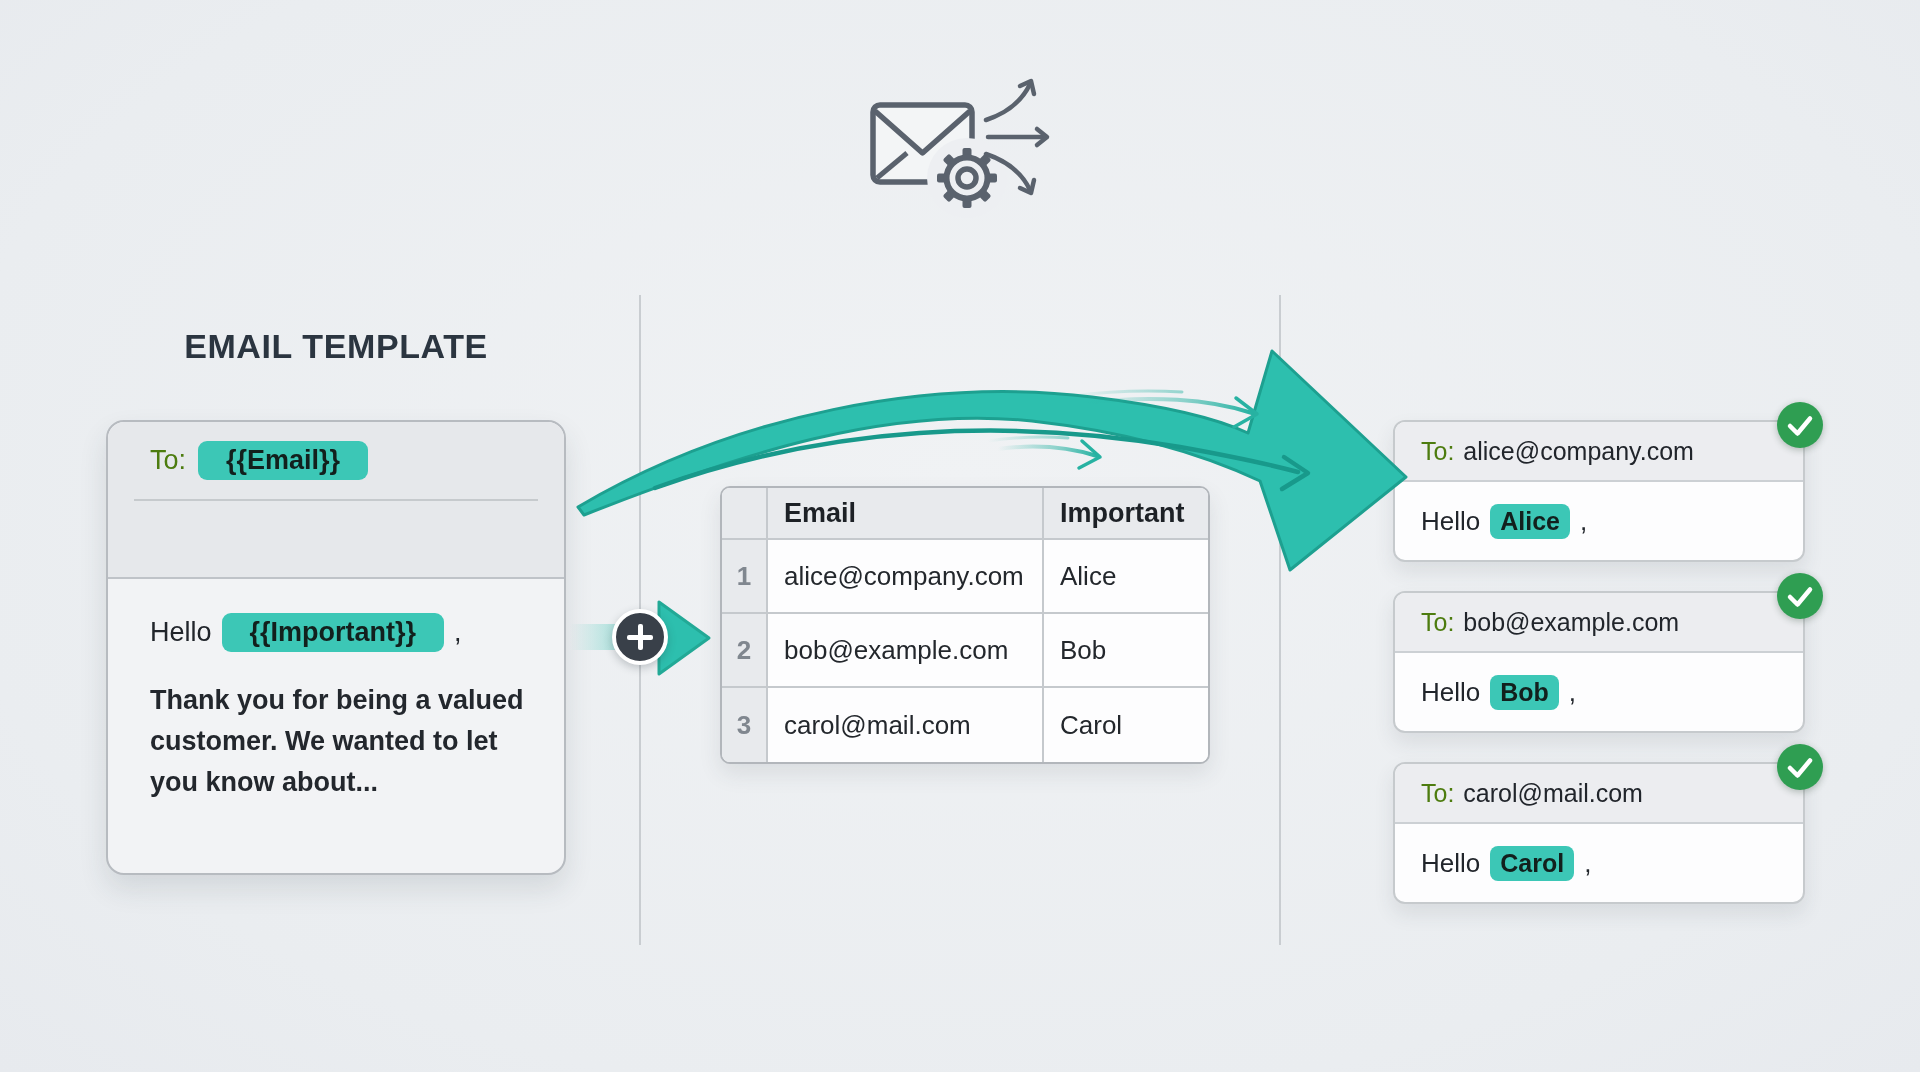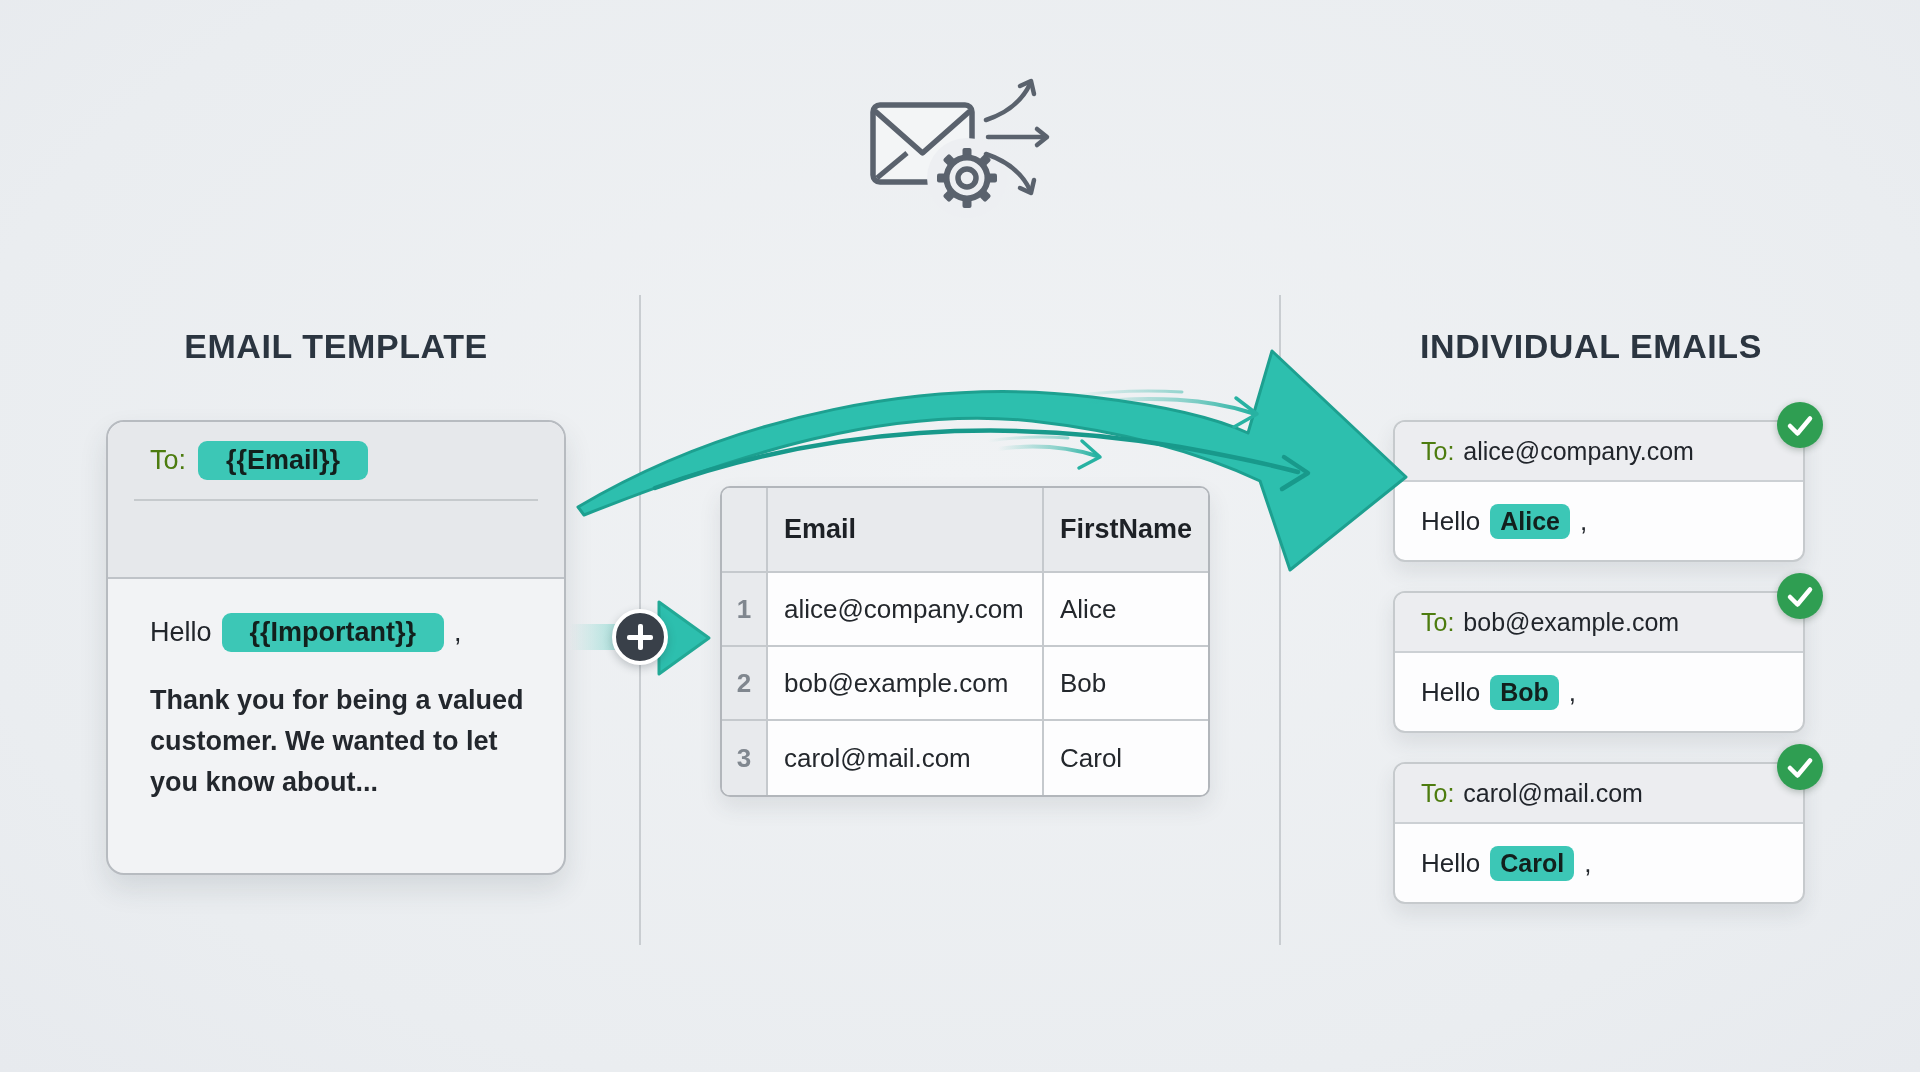--- a/index.html
+++ b/index.html
@@ -71,21 +71,21 @@
     position:absolute;left:720px;top:486px;z-index:2;
     display:grid;grid-template-columns:46px 276px 164px;
     background:#fdfdfe;border:2px solid #b2b6bb;border-radius:10px;overflow:hidden;
     box-shadow:0 10px 22px rgba(45,55,65,.10);
   }
   .rt-cell{
     box-sizing:border-box;display:flex;align-items:center;
     border-right:2px solid #c5c9cd;border-bottom:2px solid #c5c9cd;
     padding-left:16px;font-size:26px;color:#23272c;height:74px;background:#fdfdfe;
   }
-  .rt-head{height:85px;background:#e8eaed;font-weight:bold;font-size:27px;color:#1d2126;}
+  .rt-head{height:52px;background:#e8eaed;font-weight:bold;font-size:27px;color:#1d2126;}
   .rt-num{justify-content:center;padding-left:0;background:#e8eaed;color:#80878f;font-weight:bold;}
   .rt-last{border-right:none;}
   .rt-bottom{border-bottom:none;}
 
   
   .email-card{
     position:absolute;left:1393px;width:412px;height:142px;box-sizing:border-box;
     background:#fdfdfe;border:2px solid #c6cacd;border-radius:12px;z-index:2;
     box-shadow:0 10px 20px rgba(45,55,65,.10);
   }
@@ -139,21 +139,20 @@
       <path d="M 143 67 L 198 67"></path>
       <polyline points="192,59 202,67 192,75"></polyline>
       <path d="M 141 50 C 162 43, 177 31, 185 14"></path>
       <polyline points="175,16 186,11 189,24"></polyline>
       <path d="M 141 84 C 162 91, 177 103, 185 120"></path>
       <polyline points="175,118 186,123 189,110"></polyline>
     </g>
   </svg>
 
   <div class="col-title" id="title-template">EMAIL TEMPLATE</div>
-  <div class="col-title" id="title-emails">INDIVIDUAL EMAILS</div>
 
   <div class="divider" id="divider-1"></div>
   <div class="divider" id="divider-2"></div>
 
   <div id="template-card">
     <div class="tc-header">
       <div class="tc-row">
         <span class="muted">To:</span>
         <span class="chip">{{Email}}</span>
       </div>
@@ -174,21 +173,21 @@
     <span class="plus-h"></span>
     <span class="plus-v"></span>
   </div>
   <svg id="merge-arrowhead" width="56" height="78" viewBox="0 0 56 78">
     <polygon points="3,3 3,75 53,39" fill="#2dbfae" stroke="#22a996" stroke-width="3" stroke-linejoin="round"></polygon>
   </svg>
 
   <div id="recipient-table">
     <div class="rt-cell rt-head rt-num"></div>
     <div class="rt-cell rt-head">Email</div>
-    <div class="rt-cell rt-head rt-last">FirstName</div>
+    <div class="rt-cell rt-head rt-last">Important</div>
 
     <div class="rt-cell rt-num">1</div>
     <div class="rt-cell">alice@company.com</div>
     <div class="rt-cell rt-last">Alice</div>
 
     <div class="rt-cell rt-num">2</div>
     <div class="rt-cell">bob@example.com</div>
     <div class="rt-cell rt-last">Bob</div>
 
     <div class="rt-cell rt-num rt-bottom">3</div>

